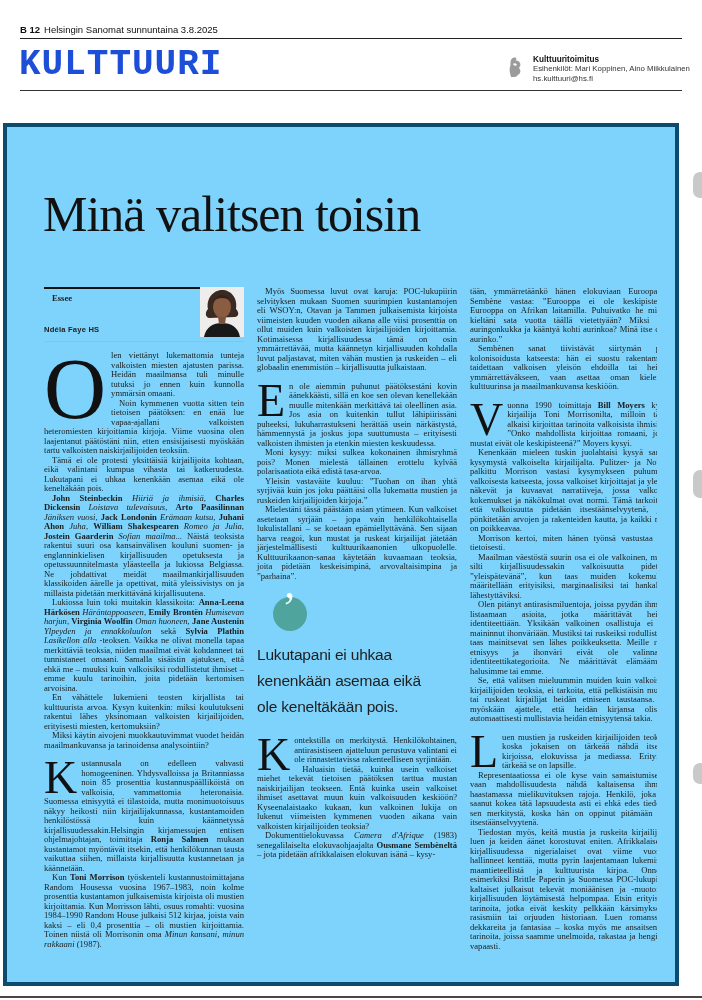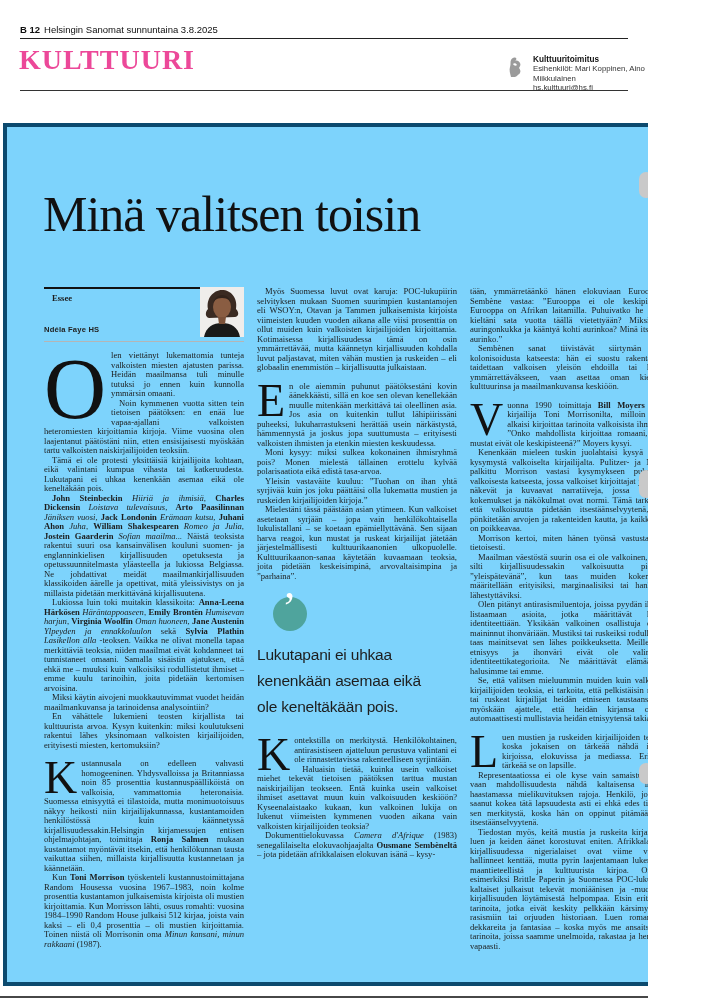--- a/index.html
+++ b/index.html
@@ -1,32 +1,32 @@
 <!DOCTYPE html>
 <html><head>
 <meta charset="utf-8">
 <style>
   html,body { margin:0; padding:0; background:#fff; }
   .page {
-    position:relative; width:648px; height:1000px; background:#ffffff;
+    position:relative; width:702px; height:1000px; background:#ffffff;
     font-family:"Liberation Serif", serif; color:#1a1a1a; overflow:hidden;
   }
   
   .masthead {
     position:absolute; left:20px; top:24px; right:20px;
     font-family:"Liberation Sans", sans-serif; font-size:9.5px; color:#111;
   }
   .masthead .ed { font-weight:bold; margin-right:4px; }
   .masthead-rule { position:absolute; left:20px; right:20px; top:38px; border-top:1.2px solid #222; }
 
   
   .section-title {
     position:absolute; left:19px; top:44px;
-    font-family:Liberation Serif, serif; font-weight:600;
-    font-size:28px; letter-spacing:1px; color:#ec4899; margin:0;
+    font-family:Liberation Mono, monospace; font-weight:600;
+    font-size:36px; letter-spacing:1px; color:#1d4ed8; margin:0;
   }
   .dept { position:absolute; left:508px; top:55px; display:flex; }
   .dept svg { flex:0 0 auto; margin-right:10px; margin-top:1px; }
   .dept .dept-text { font-family:Liberation Sans, sans-serif; font-size:7.8px; line-height:9.3px; color:#333; }
   .dept .dept-name { font-weight:bold; color:#111; font-size:8.2px; }
   .section-rule { position:absolute; left:20px; right:20px; top:90px; border-top:1.2px solid #333; }
 
   
   .article-box {
     position:absolute; left:3px; top:123px; width:668px; height:855px;
@@ -140,22 +140,22 @@
               <path d="M18,30 L26,30 L25,37 L19,37 Z" fill="#7c523a"></path>
             </svg>
           </div>
         </div>
         <div>
             <p class="has-drop"><span class="drop drop-big">O</span>len viettänyt lukemattomia tunteja valkoisten miesten ajatusten parissa. Heidän maailmansa tuli minulle tutuksi jo ennen kuin kunnolla ymmärsin omaani.</p>
             <p>Noin kymmenen vuotta sitten tein tietoisen päätöksen: en enää lue vapaa-ajallani valkoisten heteromiesten kirjoittamia kirjoja. Viime vuosina olen laajentanut päätöstäni niin, etten ensisijaisesti myöskään tartu valkoisten naiskirjailijoiden teoksiin.</p>
             <p>Tämä ei ole protesti yksittäisiä kirjailijoita kohtaan, eikä valintani kumpua vihasta tai katkeruudesta. Lukutapani ei uhkaa kenenkään asemaa eikä ole keneltäkään pois.</p>
             <p><b>John Steinbeckin</b> <i>Hiiriä ja ihmisiä</i>, <b>Charles Dickensin</b> <i>Loistava tulevaisuus</i>, <b>Arto Paasilinnan</b> <i>Jäniksen vuosi</i>, <b>Jack Londonin</b> <i>Erämaan kutsu</i>, <b>Juhani Ahon</b> <i>Juha</i>, <b>William Shakespearen</b> <i>Romeo ja Julia</i>, <b>Jostein Gaarderin</b> <i>Sofian maailma</i>... Näistä teoksista rakentui suuri osa kansainvälisen kouluni suomen- ja englanninkielisen kirjallisuuden opetuksesta ja opetussuunnitelmasta yläasteella ja lukiossa Belgiassa. Ne johdattivat meidät maailmankirjallisuuden klassikoiden äärelle ja opettivat, mitä yleissivistys on ja millaista pidetään merkittävänä kirjallisuutena.</p>
             <p>Lukiossa luin toki muitakin klassikoita: <b>Anna-Leena Härkösen</b> <i>Häräntappoaseen</i>, <b>Emily Brontën</b> <i>Humisevan harjun</i>, <b>Virginia Woolfin</b> <i>Oman huoneen</i>, <b>Jane Austenin</b> <i>Ylpeyden ja ennakkoluulon</i> sekä <b>Sylvia Plathin</b> <i>Lasikellon alla</i> -teoksen. Vaikka ne olivat monella tapaa merkittäviä teoksia, niiden maailmat eivät kohdanneet tai tunnistaneet omaani. Samalla sisäistin ajatuksen, että ehkä me – muuksi kuin valkoisiksi rodullistetut ihmiset – emme kuulu tarinoihin, joita pidetään kertomisen arvoisina.</p>
+            <p>En vähättele lukemieni teosten kirjallista tai kulttuurista arvoa. Kysyn kuitenkin: miksi koulutukseni rakentui lähes yksinomaan valkoisten kirjailijoiden, erityisesti miesten, kertomuksiin?</p>
             <p>Miksi käytin aivojeni muokkautuvimmat vuodet heidän maailmankuvansa ja tarinoidensa analysointiin?</p>
-            <p>En vähättele lukemieni teosten kirjallista tai kulttuurista arvoa. Kysyn kuitenkin: miksi koulutukseni rakentui lähes yksinomaan valkoisten kirjailijoiden, erityisesti miesten, kertomuksiin?</p>
             <p class="has-drop"><span class="drop">K</span>ustannusala on edelleen vahvasti homogeeninen. Yhdysvalloissa ja Britanniassa noin 85 prosenttia kustannuspäälliköistä on valkoisia, vammattomia heteronaisia. Suomessa etnisyyttä ei tilastoida, mutta monimuotoisuus näkyy heikosti niin kirjailijakunnassa, kustantamoiden henkilöstössä kuin käännetyssä kirjallisuudessakin.Helsingin kirjamessujen entisen ohjelmajohtajan, toimittaja <b>Ronja Salmen</b> mukaan kustantamot myöntävät itsekin, että henkilökunnan tausta vaikuttaa siihen, millaista kirjallisuutta kustannetaan ja käännetään.</p>
             <p>Kun <b>Toni Morrison</b> työskenteli kustannustoimittajana Random Housessa vuosina 1967–1983, noin kolme prosenttia kustantamon julkaisemista kirjoista oli mustien kirjoittamia. Kun Morrisson lähti, osuus romahti: vuosina 1984–1990 Random House julkaisi 512 kirjaa, joista vain kaksi – eli 0,4 prosenttia – oli mustien kirjoittamia. Toinen niistä oli Morrisonin oma <i>Minun kansani, minun rakkaani</i> (1987).</p>
           </div>
       </div>
       <div class="col">
           <p>Myös Suomessa luvut ovat karuja: POC-lukupiirin selvityksen mukaan Suomen suurimpien kustantamojen eli WSOY:n, Otavan ja Tammen julkaisemista kirjoista viimeisten kuuden vuoden aikana alle viisi prosenttia on ollut muiden kuin valkoisten kirjailijoiden kirjoittamia. Kotimaisessa kirjallisuudessa tämä on osin ymmärrettävää, mutta käännetyn kirjallisuuden kohdalla luvut paljastavat, miten vähän mustien ja ruskeiden – eli globaalin enemmistön – kirjallisuutta julkaistaan.</p>
           <p class="has-drop"><span class="drop">E</span>n ole aiemmin puhunut päätöksestäni kovin äänekkäästi, sillä en koe sen olevan kenellekään muulle mitenkään merkittävä tai oleellinen asia. Jos asia on kuitenkin tullut lähipiirissäni puheeksi, lukuharrastukseni herättää usein närkästystä, hämmennystä ja joskus jopa suuttumusta – erityisesti valkoisten ihmisten ja etenkin miesten keskuudessa.</p>
           <p>Moni kysyy: miksi sulkea kokonainen ihmisryhmä pois? Monen mielestä tällainen erottelu kylvää polarisaatiota eikä edistä tasa-arvoa.</p>
           <p>Yleisin vastaväite kuuluu: ”Tuohan on ihan yhtä syrjivää kuin jos joku päättäisi olla lukematta mustien ja ruskeiden kirjailijoiden kirjoja.”</p>
           <p>Mielestäni tässä päästään asian ytimeen. Kun valkoiset asetetaan syrjään – jopa vain henkilökohtaisella lukulistallani – se koetaan epämiellyttävänä. Sen sijaan harva reagoi, kun mustat ja ruskeat kirjailijat jätetään järjestelmällisesti kulttuurikaanonien ulkopuolelle. Kulttuurikaanon-sanaa käytetään kuvaamaan teoksia, joita pidetään keskeisimpinä, arvovaltaisimpina ja ”parhaina”.</p>

